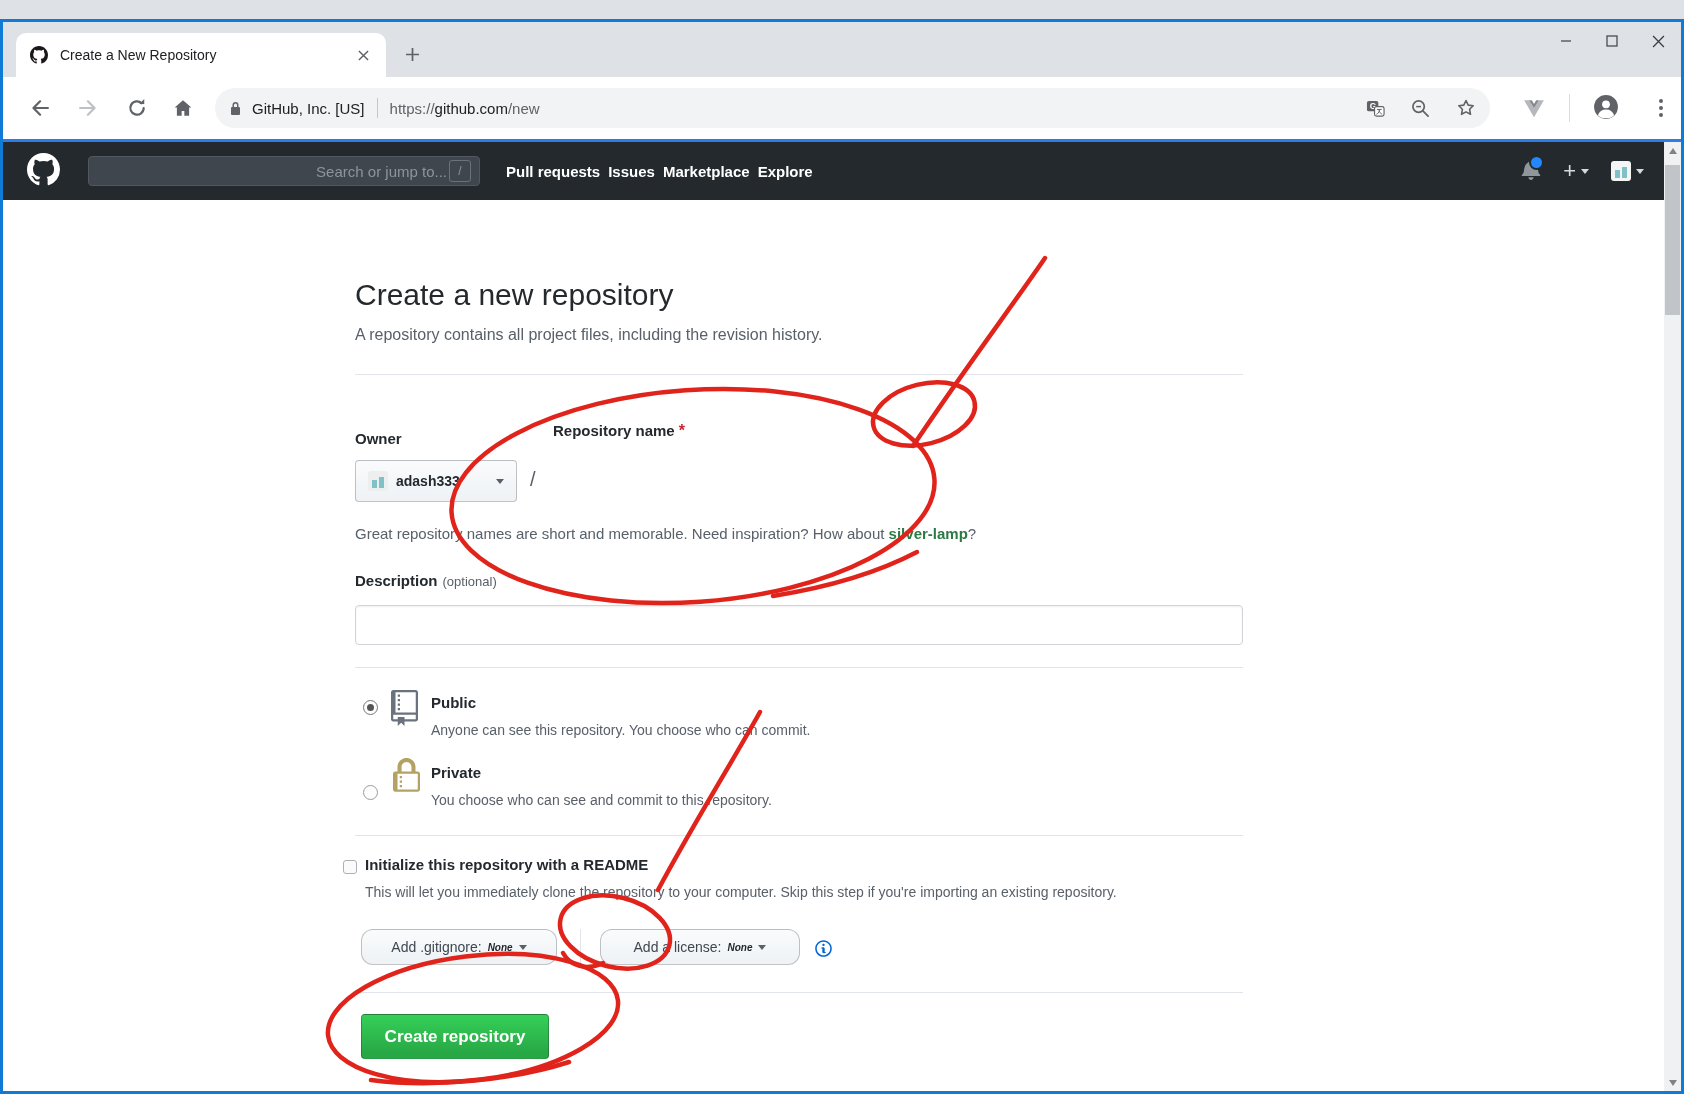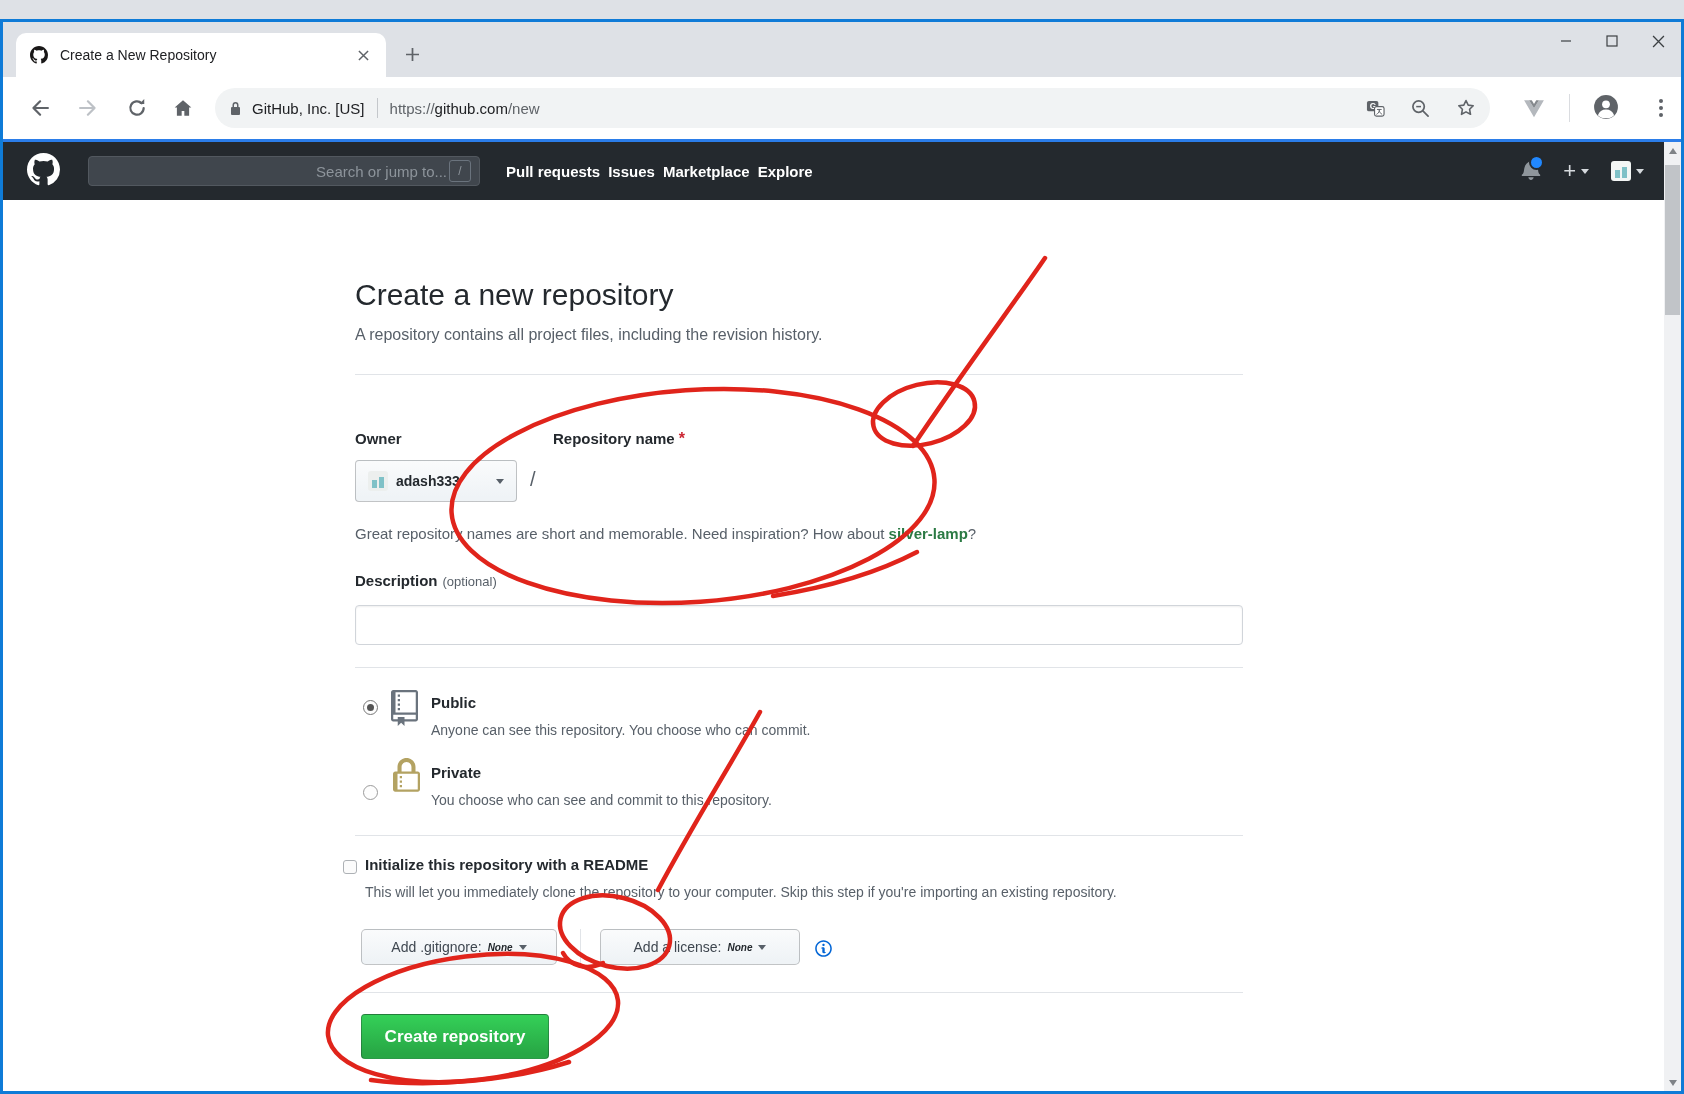--- a/index.html
+++ b/index.html
@@ -89,21 +89,21 @@
   .descinput{left:352px;top:405px;width:888px;height:40px;border:1px solid #d1d5da;border-radius:4px;
              box-sizing:border-box;background:#fff;box-shadow:inset 0 1px 2px rgba(27,31,35,.07);
              font-family:inherit;font-size:15px;padding:0 10px;outline:none;}
   .radio{width:15px;height:15px;border-radius:50%;border:1px solid #9b9b9b;box-sizing:border-box;
          background:#fdfdfd;position:relative;}
   .radio.checked{border-color:#777;}
   .radio.checked::after{content:"";position:absolute;inset:3px;border-radius:50%;background:#555;}
   .rtitle{font-size:15px;font-weight:bold;color:#24292e;}
   .rdesc{font-size:14px;color:#586069;}
   .checkbox{width:14px;height:14px;border:1px solid #adb1b5;border-radius:3px;background:#fbfbfb;box-sizing:border-box;}
-  .ddbtn{height:36px;border:1px solid rgba(27,31,35,.25);border-radius:5px;
+  .ddbtn{height:36px;border:1px solid rgba(27,31,35,.25);border-radius:12px;
          background:linear-gradient(-180deg,#fafbfc,#eff3f6 90%);display:flex;align-items:center;
          justify-content:center;gap:6px;box-sizing:border-box;cursor:pointer;padding:0 14px;}
   .ddbtn .lbl{font-size:14px;color:#3f4750;}
   .ddbtn .val{font-size:10px;font-weight:bold;color:#24292e;font-style:italic;}
   .vdiv{width:1px;background:#e1e4e8;}
   .createbtn{left:358px;top:814px;width:186px;height:43px;border:1px solid rgba(27,31,35,.3);border-radius:4px;
              background:linear-gradient(-180deg,#34d058,#28a745 90%);color:#fff;font-weight:bold;font-size:17px;
              display:flex;align-items:center;justify-content:center;cursor:pointer;}
   
   .scrollbar{width:17px;background:#f0f1f3;flex:none;display:flex;flex-direction:column;align-items:center;}
@@ -267,21 +267,21 @@
           </span>
         </div>
       </div>
 
       <div class="content">
         <div class="abs h1" style="left:352px;top:78px;">Create a new repository</div>
         <div class="abs sub" style="left:352px;top:126px;">A repository contains all project files, including the revision history.</div>
         <div class="abs hr" style="top:174px;"></div>
 
         <div class="abs flabel" style="left:352px;top:230px;">Owner</div>
-        <div class="abs" style="left:550px;top:230px;">
+        <div class="abs" style="left:550px;top:222px;">
           <span class="flabel">Repository name</span><span class="req">*</span>
         </div>
 
         <div class="abs ownbtn">
           <span class="own-avatar">
               <i class="b1"></i>
               <i class="b2"></i>
             </span>
           <span class="name">adash333</span>
           <span class="caret2"></span>

